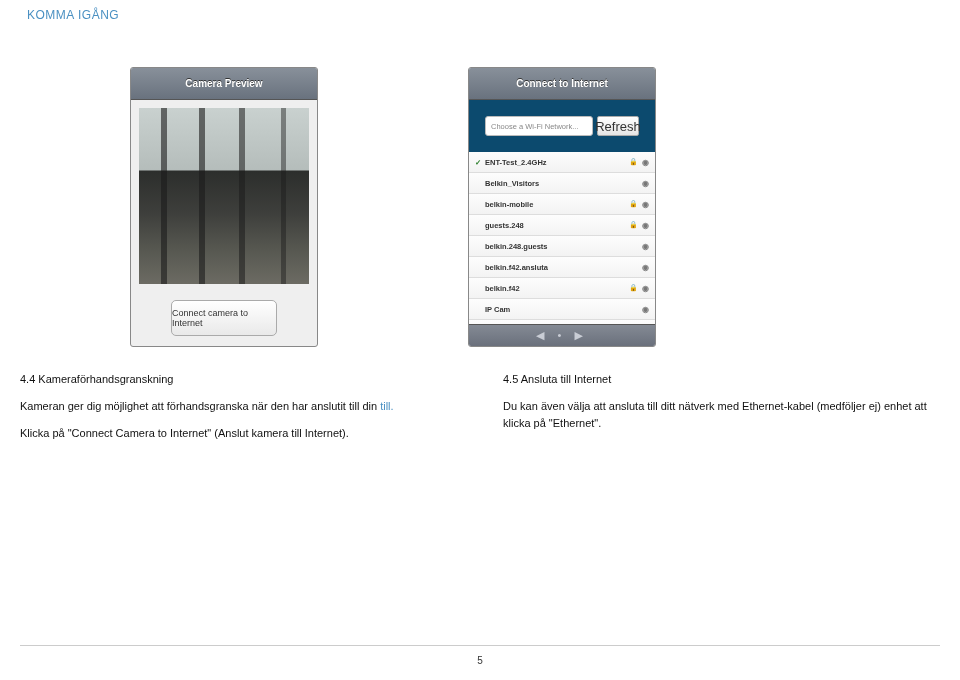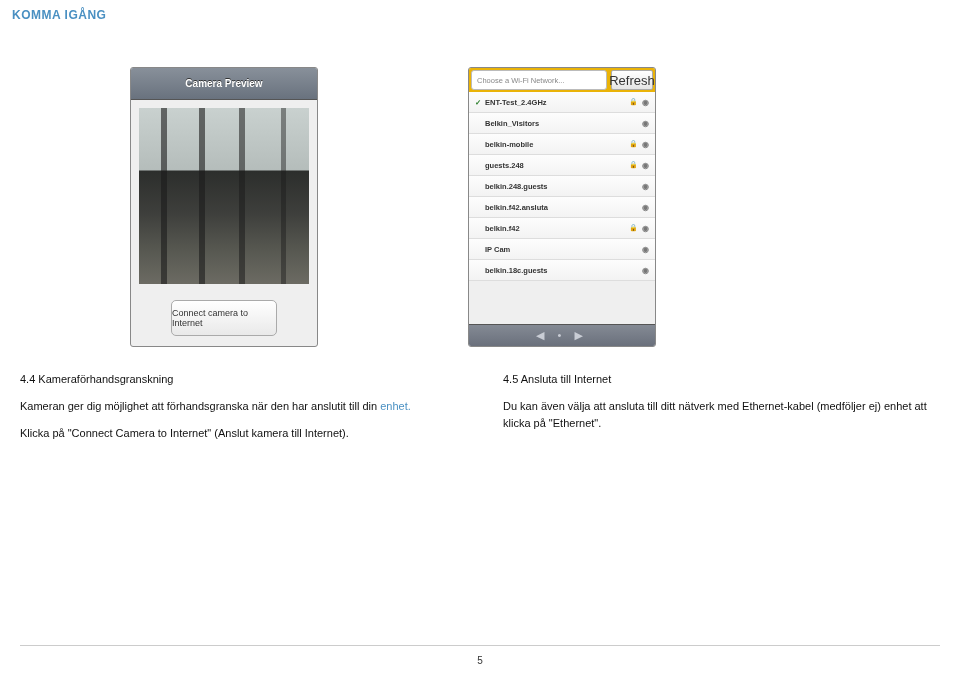--- a/index.html
+++ b/index.html
@@ -6,23 +6,23 @@
     body {
       width: 960px;
       height: 680px;
       background: #fff;
       font-family: Arial, Helvetica, sans-serif;
       position: relative;
     }
     .page-header {
       color: #4a90c2;
       font-size: 12px;
-      font-weight: bold;
+      font-weight: normal;
       letter-spacing: 0.5px;
-      padding: 8px 0 0 12px;
+      padding: 8px 0 0 27px;
     }
     .figures {
       display: flex;
       gap: 150px;
       padding: 45px 0 0 130px;
       align-items: flex-start;
     }
     
     .phone {
       width: 188px;
@@ -76,23 +76,23 @@
       background: #1b1b1b;
       opacity: 0.6;
     }
     .preview-img::before { left: 22px; }
     .preview-img::after { left: 60px; }
     .pillar3 { position:absolute; top:0; bottom:0; left:100px; width:6px; background:#1b1b1b; opacity:0.55; }
     .pillar4 { position:absolute; top:0; bottom:0; left:142px; width:5px; background:#1b1b1b; opacity:0.45; }
     
     .wifi-search-row {
       display: flex;
-      padding: 2px;
+      padding: 16px;
       gap: 4px;
-      background: #eab308;
+      background: #0c4a6e;
       text-align: right;
     }
     .wifi-search {
       flex: 1;
       height: 20px;
       border: 1px solid #bbb;
       border-radius: 3px;
       background: #fff;
       font-size: 7.5px;
       color: #888;
@@ -195,20 +195,21 @@
   <div class="phone">
     <div class="pbar">Camera Preview</div>
     <div class="preview-img">
       <div class="pillar3"></div>
       <div class="pillar4"></div>
     </div>
     <div class="footer-btn">Connect camera to Internet</div>
   </div>
 
   <div class="phone">
+    <div class="pbar">Connect to Internet</div>
     <div class="wifi-search-row">
       <div class="wifi-search">Choose a Wi-Fi Network...</div>
       <div class="refresh-btn">Refresh</div>
     </div>
     <div class="wifi-list">
 
     <div class="wifi-item">
           <span class="check">✓</span>
           <span class="ssid">ENT-Test_2.4GHz</span>
           <span class="lock">🔒</span>
@@ -266,21 +267,21 @@
     <div class="phone-tabbar">
       <span class="dot">◀ • ▶</span>
     </div>
   </div>
 </div>
 
 <div class="columns">
   <div class="col">
     <h3>4.4 Kameraförhandsgranskning</h3>
     <p>
-      <span>Kameran ger dig möjlighet att förhandsgranska när den har anslutit till din </span><span class="blue">enhet.</span>
+      <span>Kameran ger dig möjlighet att förhandsgranska när den har anslutit till din </span><span class="blue">till.</span>
     </p>
     <p>Klicka på "Connect Camera to Internet" (Anslut kamera till Internet).</p>
   </div>
   <div class="col">
     <h3>4.5 Ansluta till Internet</h3>
     <p>Du kan även välja att ansluta till ditt nätverk med Ethernet-kabel (medföljer ej) enhet att klicka på "Ethernet".</p>
   </div>
 </div>
 
 <div class="hr"></div>

